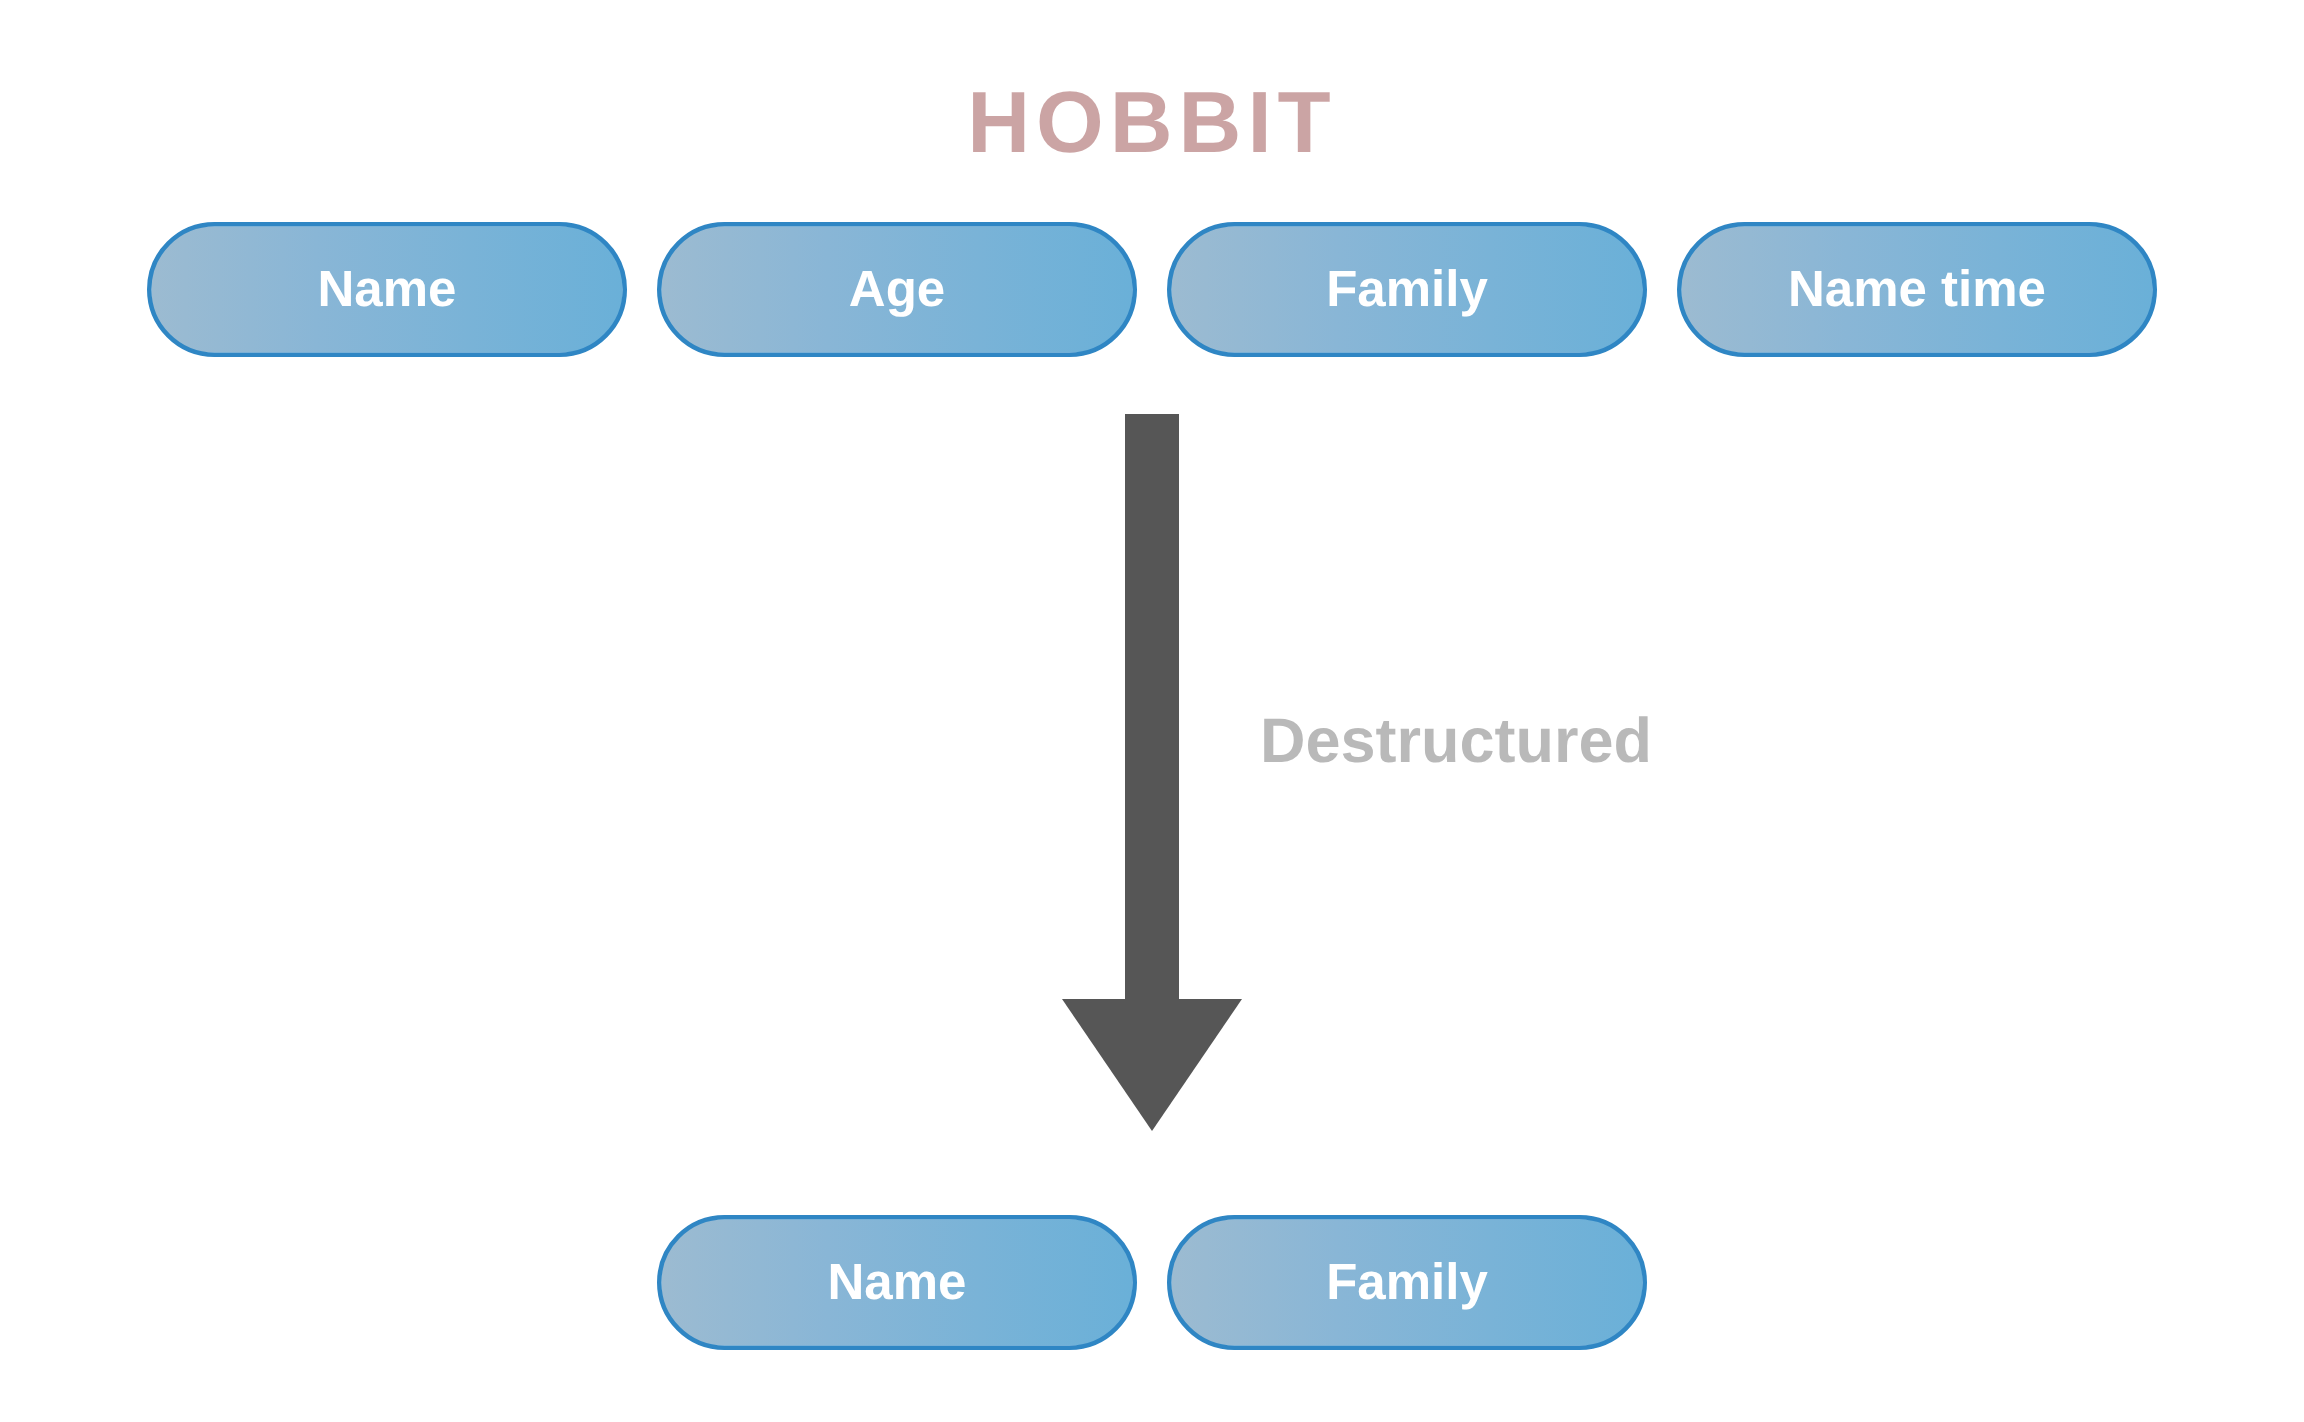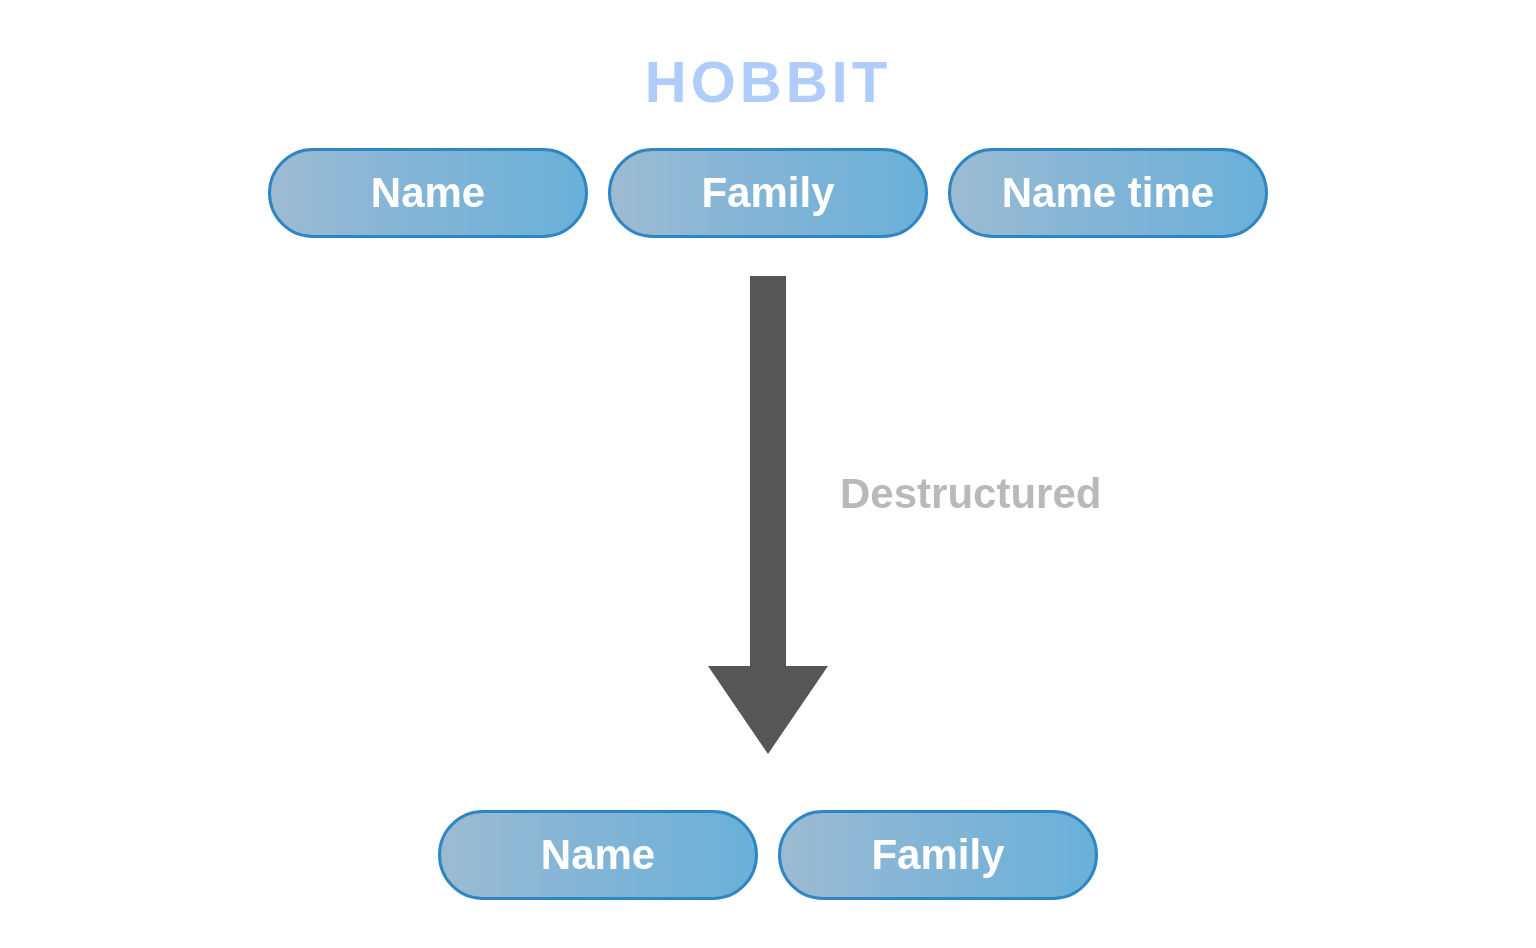--- a/index.html
+++ b/index.html
@@ -20,21 +20,21 @@
 
   .title {
     position: absolute;
     top: 48px;
     left: 0;
     right: 0;
     text-align: center;
     font-size: 58px;
     font-weight: 800;
     letter-spacing: 4px;
-    color: #3b82f6;
+    color: #7f1d1d;
     opacity: 0.40;
   }
 
   .pill-row {
     position: absolute;
     left: 0;
     right: 0;
     display: flex;
     justify-content: center;
     gap: 20px;
@@ -42,21 +42,21 @@
   .top-row { top: 148px; }
   .bottom-row { top: 810px; }
 
   .pill {
     width: 320px;
     height: 90px;
     border-radius: 90px;
     border: 3px solid #2f86c4;
     background: linear-gradient(90deg, #9cbbd1 0%, #89b6d6 35%, #6ab0d8 100%);
     color: #ffffff;
-    font-size: 42px;
+    font-size: 34px;
     font-weight: 700;
     display: flex;
     align-items: center;
     justify-content: center;
     box-sizing: border-box;
   }
 
   .arrow {
     position: absolute;
     left: 50%;
@@ -79,20 +79,21 @@
 </style>
 </head>
 <body>
 
 <div class="canvas">
 
   <div class="title">HOBBIT</div>
 
   <div class="pill-row top-row">
     <div class="pill">Name</div>
+    <div class="pill">Age</div>
     <div class="pill">Family</div>
     <div class="pill">Name time</div>
   </div>
 
   <div class="arrow">
     <svg width="140" height="480" viewBox="0 0 140 480">
       <rect x="52" y="0" width="36" height="400" fill="#565656"></rect>
       <polygon points="10,390 130,390 70,478" fill="#565656"></polygon>
     </svg>
   </div>

